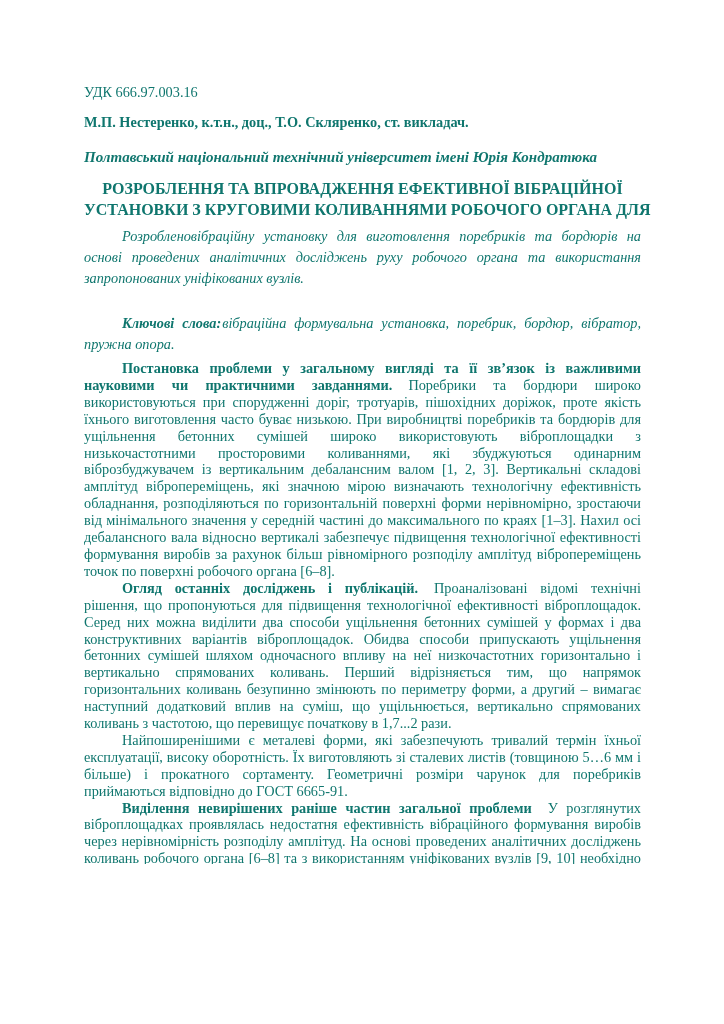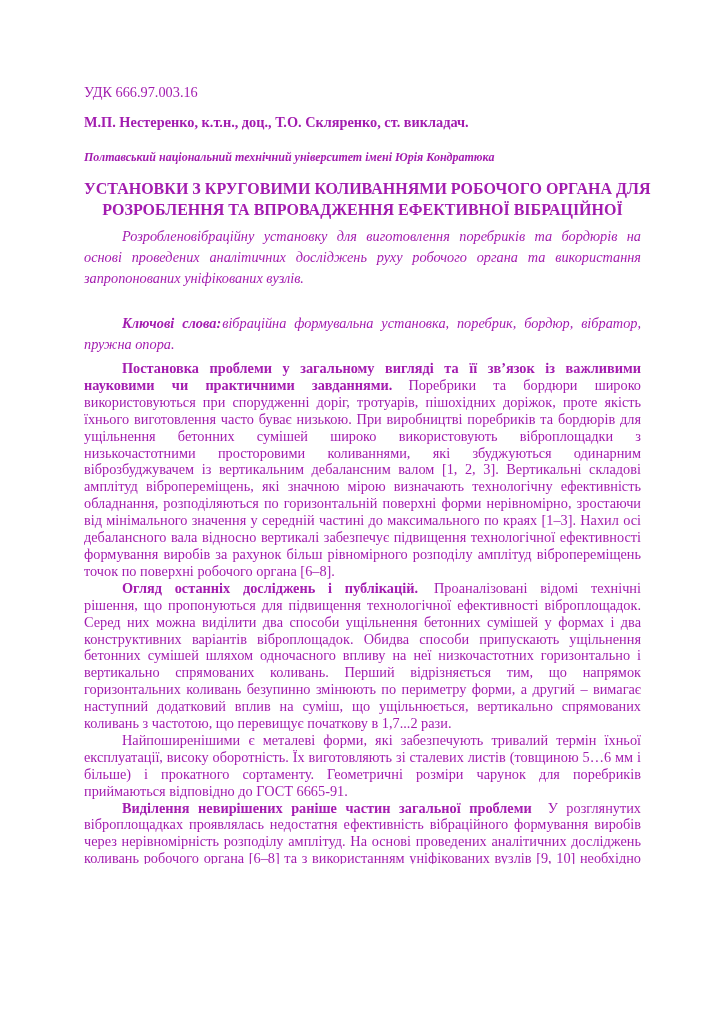--- a/index.html
+++ b/index.html
@@ -5,21 +5,21 @@
   html, body {
     margin: 0;
     padding: 0;
     background: #ffffff;
   }
   .page {
     position: relative;
     width: 724px;
     height: 864px;
     background: #ffffff;
-    color: #a21caf;
+    color: #0f766e;
     font-family: "Liberation Serif", "DejaVu Serif", serif;
     overflow: hidden;
   }
   .content {
     position: absolute;
     left: 84px;
     top: 83px;
     width: 557px;
     font-size: 14.3px;
   }
@@ -28,21 +28,21 @@
     margin: 0 0 9px 0;
   }
   .authors {
     font-weight: bold;
     line-height: 18px;
     margin: 12px 0 17px 0;
   }
   .affiliation {
     font-weight: bold;
     font-style: italic;
-    font-size: 12px;
+    font-size: 15px;
     line-height: 18px;
     margin: 0 0 12px 0;
   }
   .title {
     font-weight: bold;
     font-size: 16px;
     line-height: 21px;
     text-align: center;
     margin: 0 0 6px 0;
   }
@@ -113,22 +113,22 @@
 <div class="page">
   <div class="content">
 
     <div class="udc">УДК 666.97.003.16</div>
 
     <div class="authors">М.П. Нестеренко, к.т.н., доц., Т.О. Скляренко, ст. викладач.</div>
 
     <div class="affiliation">Полтавський національний технічний університет імені Юрія Кондратюка</div>
 
     <h1 class="title">
+      <div class="title-line">РОЗРОБЛЕННЯ ТА ВПРОВАДЖЕННЯ ЕФЕКТИВНОЇ ВІБРАЦІЙНОЇ</div>
       <div class="title-line">УСТАНОВКИ З КРУГОВИМИ КОЛИВАННЯМИ РОБОЧОГО ОРГАНА ДЛЯ</div>
-      <div class="title-line">РОЗРОБЛЕННЯ ТА ВПРОВАДЖЕННЯ ЕФЕКТИВНОЇ ВІБРАЦІЙНОЇ</div>
     </h1>
 
     <p class="abstract"><span>Розробленовібраційну установку для виготовлення поребриків та бордюрів на основі проведених аналітичних досліджень руху робочого органа та використання запропонованих уніфікованих вузлів.</span></p>
 
     <p class="keywords"><span class="kw-label">Ключові слова:</span><span>вібраційна формувальна установка, поребрик, бордюр, вібратор, пружна опора.</span></p>
 
     <div class="body-text">
       <p><span class="para-lead">Постановка проблеми у загальному вигляді та її зв’язок із важливими науковими чи практичними завданнями.</span><span>Поребрики та бордюри широко використовуються при спорудженні доріг, тротуарів, пішохідних доріжок, проте якість їхнього виготовлення часто буває низькою. При виробництві поребриків та бордюрів для ущільнення бетонних сумішей широко використовують віброплощадки з низькочастотними просторовими коливаннями, які збуджуються одинарним віброзбуджувачем із вертикальним дебалансним валом [1, 2, 3]. Вертикальні складові амплітуд вібропереміщень, які значною мірою визначають технологічну ефективність обладнання, розподіляються по горизонтальній поверхні форми нерівномірно, зростаючи від мінімального значення у середній частині до максимального по краях [1–3]. Нахил осі дебалансного вала відносно вертикалі забезпечує підвищення технологічної ефективності формування виробів за рахунок більш рівномірного розподілу амплітуд вібропереміщень точок по поверхні робочого органа [6–8].</span></p>
       <p><span class="para-lead">Огляд останніх досліджень і публікацій.</span><span>Проаналізовані відомі технічні рішення, що пропонуються для підвищення технологічної ефективності віброплощадок. Серед них можна виділити два способи ущільнення бетонних сумішей у формах і два конструктивних варіантів віброплощадок. Обидва способи припускають ущільнення бетонних сумішей шляхом одночасного впливу на неї низкочастотних горизонтально і вертикально спрямованих коливань. Перший відрізняється тим, що напрямок горизонтальних коливань безупинно змінюють по периметру форми, а другий – вимагає наступний додатковий вплив на суміш, що ущільнюється, вертикально спрямованих коливань з частотою, що перевищує початкову в 1,7...2 рази.</span></p>
       <p><span>Найпоширенішими є металеві форми, які забезпечують тривалий термін їхньої експлуатації, високу оборотність. Їх виготовляють зі сталевих листів (товщиною 5…6 мм і більше) і прокатного сортаменту.  Геометричні розміри чарунок для поребриків приймаються відповідно до ГОСТ 6665-91.</span></p>

